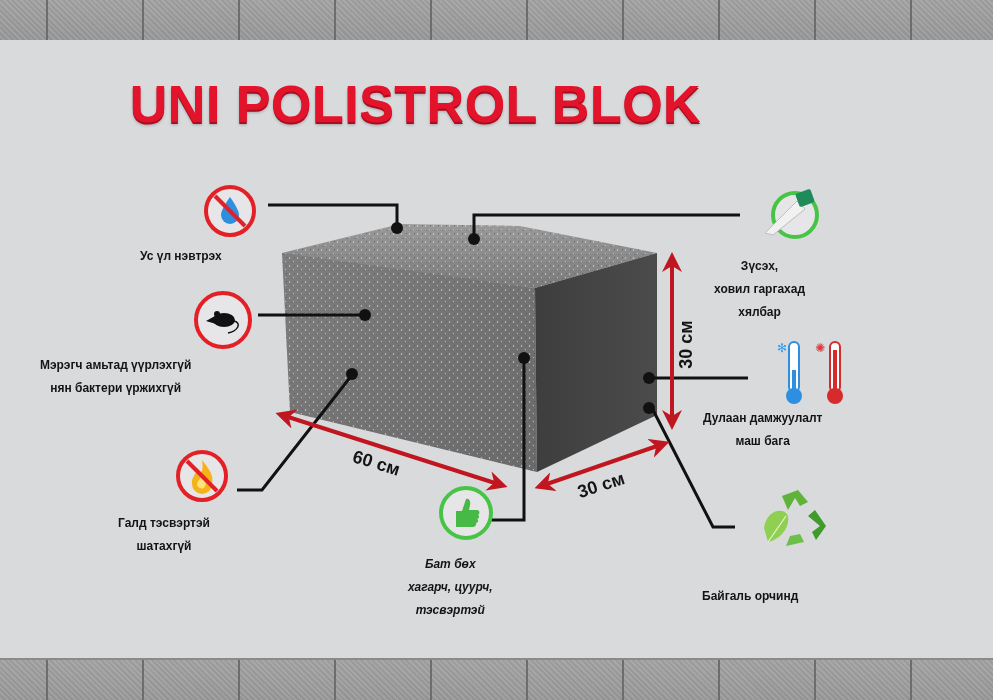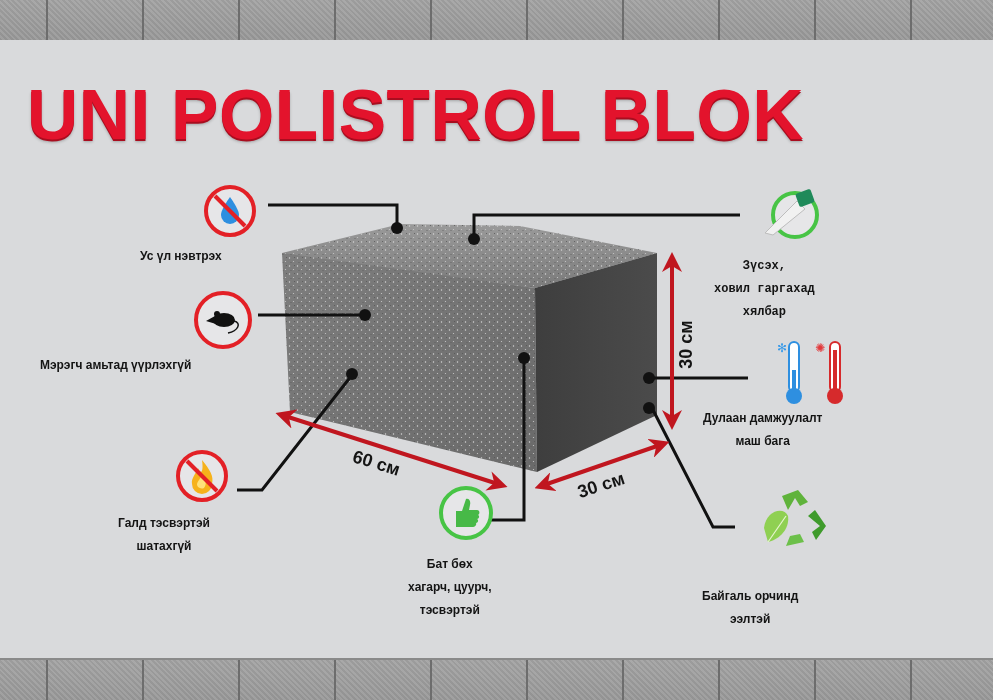--- a/index.html
+++ b/index.html
@@ -15,21 +15,21 @@
         repeating-linear-gradient(45deg, rgba(0,0,0,0.05) 0 2px, rgba(255,255,255,0.05) 2px 4px),
         linear-gradient(180deg, #a4a4a4, #9a9a9a);
     }
     .wall.top { top: 0; border-bottom: 2px solid #9c9c9c; }
     .wall.bottom { top: 658px; height: 42px; border-top: 2px solid #8a8a8a; }
 
     .panel { position: absolute; left: 0; top: 40px; width: 993px; height: 618px; background: #d9dadc; }
 
     .title {
       position: absolute; left: 0; top: 74px; width: 831px; text-align: center;
-      font-weight: 900; font-size: 71px; letter-spacing: 0.5px;
+      font-weight: 900; font-size: 52px; letter-spacing: 0.5px;
       color: #e3132c;
       text-shadow: 0 2px 0 #a90d1f, 0 3px 3px rgba(0,0,0,0.25);
     }
 
     .label {
       position: absolute; font-weight: 700; font-size: 12px; color: #141414;
       text-align: center; line-height: 23px; white-space: nowrap;
     }
 
     .icon { position: absolute; }
@@ -124,52 +124,53 @@
 <div class="icon ring-red" style="left:194px; top:291px; width:58px; height:58px;">
   <svg width="50" height="50" viewBox="0 0 50 50">
     <ellipse cx="26" cy="25" rx="11" ry="7" fill="#111"></ellipse>
     <path d="M8 26 L17 21 L18 29 Z" fill="#111"></path>
     <circle cx="19" cy="19" r="3" fill="#111"></circle>
     <path d="M36 26 C44 28 40 36 30 38" stroke="#111" stroke-width="1.5" fill="none"></path>
   </svg>
 </div>
 <div class="label" style="left:40px; top:354px;">
   <div>Мэрэгч амьтад үүрлэхгүй</div>
+  <div>нян бактери үржихгүй</div>
 </div>
 
 <div class="icon ring-red" style="left:176px; top:450px; width:52px; height:52px;">
   <svg width="44" height="44" viewBox="0 0 44 44">
     <path d="M22 6 C30 16 34 22 32 30 A10 10 0 0 1 12 30 C11 24 16 20 18 14 C20 20 24 20 22 6 Z" fill="#f6b21b"></path>
     <path d="M22 20 C26 26 27 30 24 34 A5 5 0 0 1 17 31 C17 27 21 25 22 20 Z" fill="#ffe27a"></path>
     <line x1="7" y1="7" x2="37" y2="37" stroke="#e32026" stroke-width="4"></line>
   </svg>
 </div>
 <div class="label" style="left:118px; top:512px;">
   <div>Галд тэсвэртэй</div>
   <div>шатахгүй</div>
 </div>
 
 <div class="icon ring-green" style="left:439px; top:486px; width:54px; height:54px;">
   <svg width="46" height="46" viewBox="0 0 46 46">
     <path d="M13 21 L19 21 L23 9 C26 8 28 11 27 15 L26 20 L34 20 C37 20 37 24 35 25 C37 26 36 29 34 29 C36 30 35 33 33 33 C34 35 32 37 30 37 L19 37 L13 37 Z" fill="#47b947"></path>
   </svg>
 </div>
-<div class="label" style="left:408px; top:553px;">
+<div class="label" style="left:408px; top:553px;font-style:italic;">
   <div>Бат бөх</div>
   <div>хагарч, цуурч,</div>
   <div>тэсвэртэй</div>
 </div>
 
 <div class="icon ring-green" style="left:771px; top:191px; width:48px; height:48px;">
   <svg width="60" height="52" viewBox="0 0 60 52" style="position:absolute; left:-14px; top:-8px;">
     <polygon points="4,46 12,48 44,22 36,14" fill="#f1f1f1" stroke="#bdbdbd" stroke-width="1"></polygon>
     <rect x="36" y="4" width="16" height="14" rx="2" fill="#1f8a5a" transform="rotate(-20 44 11)"></rect>
   </svg>
 </div>
-<div class="label" style="left:714px; top:255px;font-family:Liberation Mono, monospace;">
+<div class="label" style="left:714px; top:255px;">
   <div>Зүсэх,</div>
   <div>ховил гаргахад</div>
   <div>хялбар</div>
 </div>
 
 <div class="icon" style="left:775px; top:338px; width:80px; height:70px;">
   <svg width="80" height="70" viewBox="0 0 80 70">
     <text x="2" y="14" font-size="12" fill="#3a9ae8">✻</text>
     <rect x="14" y="4" width="10" height="50" rx="5" fill="#fff" stroke="#2e8fe0" stroke-width="2"></rect>
     <rect x="17" y="32" width="4" height="20" fill="#2e8fe0"></rect>
@@ -189,14 +190,13 @@
   <svg width="70" height="66" viewBox="0 0 70 66">
     <path d="M22 10 L38 4 L48 16 L40 20 L35 12 L28 24 Z" fill="#5fb33b"></path>
     <path d="M55 24 L66 40 L56 54 L52 46 L60 40 L48 30 Z" fill="#3f9b2c"></path>
     <path d="M44 56 L26 60 L30 50 L40 48 Z" fill="#6cc04a"></path>
     <path d="M4 42 C6 24 24 20 28 30 C30 44 18 54 8 56 Z" fill="#8fd052"></path>
     <path d="M8 56 L26 30" stroke="#e7f5d0" stroke-width="1.2"></path>
   </svg>
 </div>
 <div class="label" style="left:702px; top:562px;margin-top:23px;">
   <div>Байгаль орчинд</div>
-  <div>ээлтэй</div>
 </div>
 
 </body></html>

